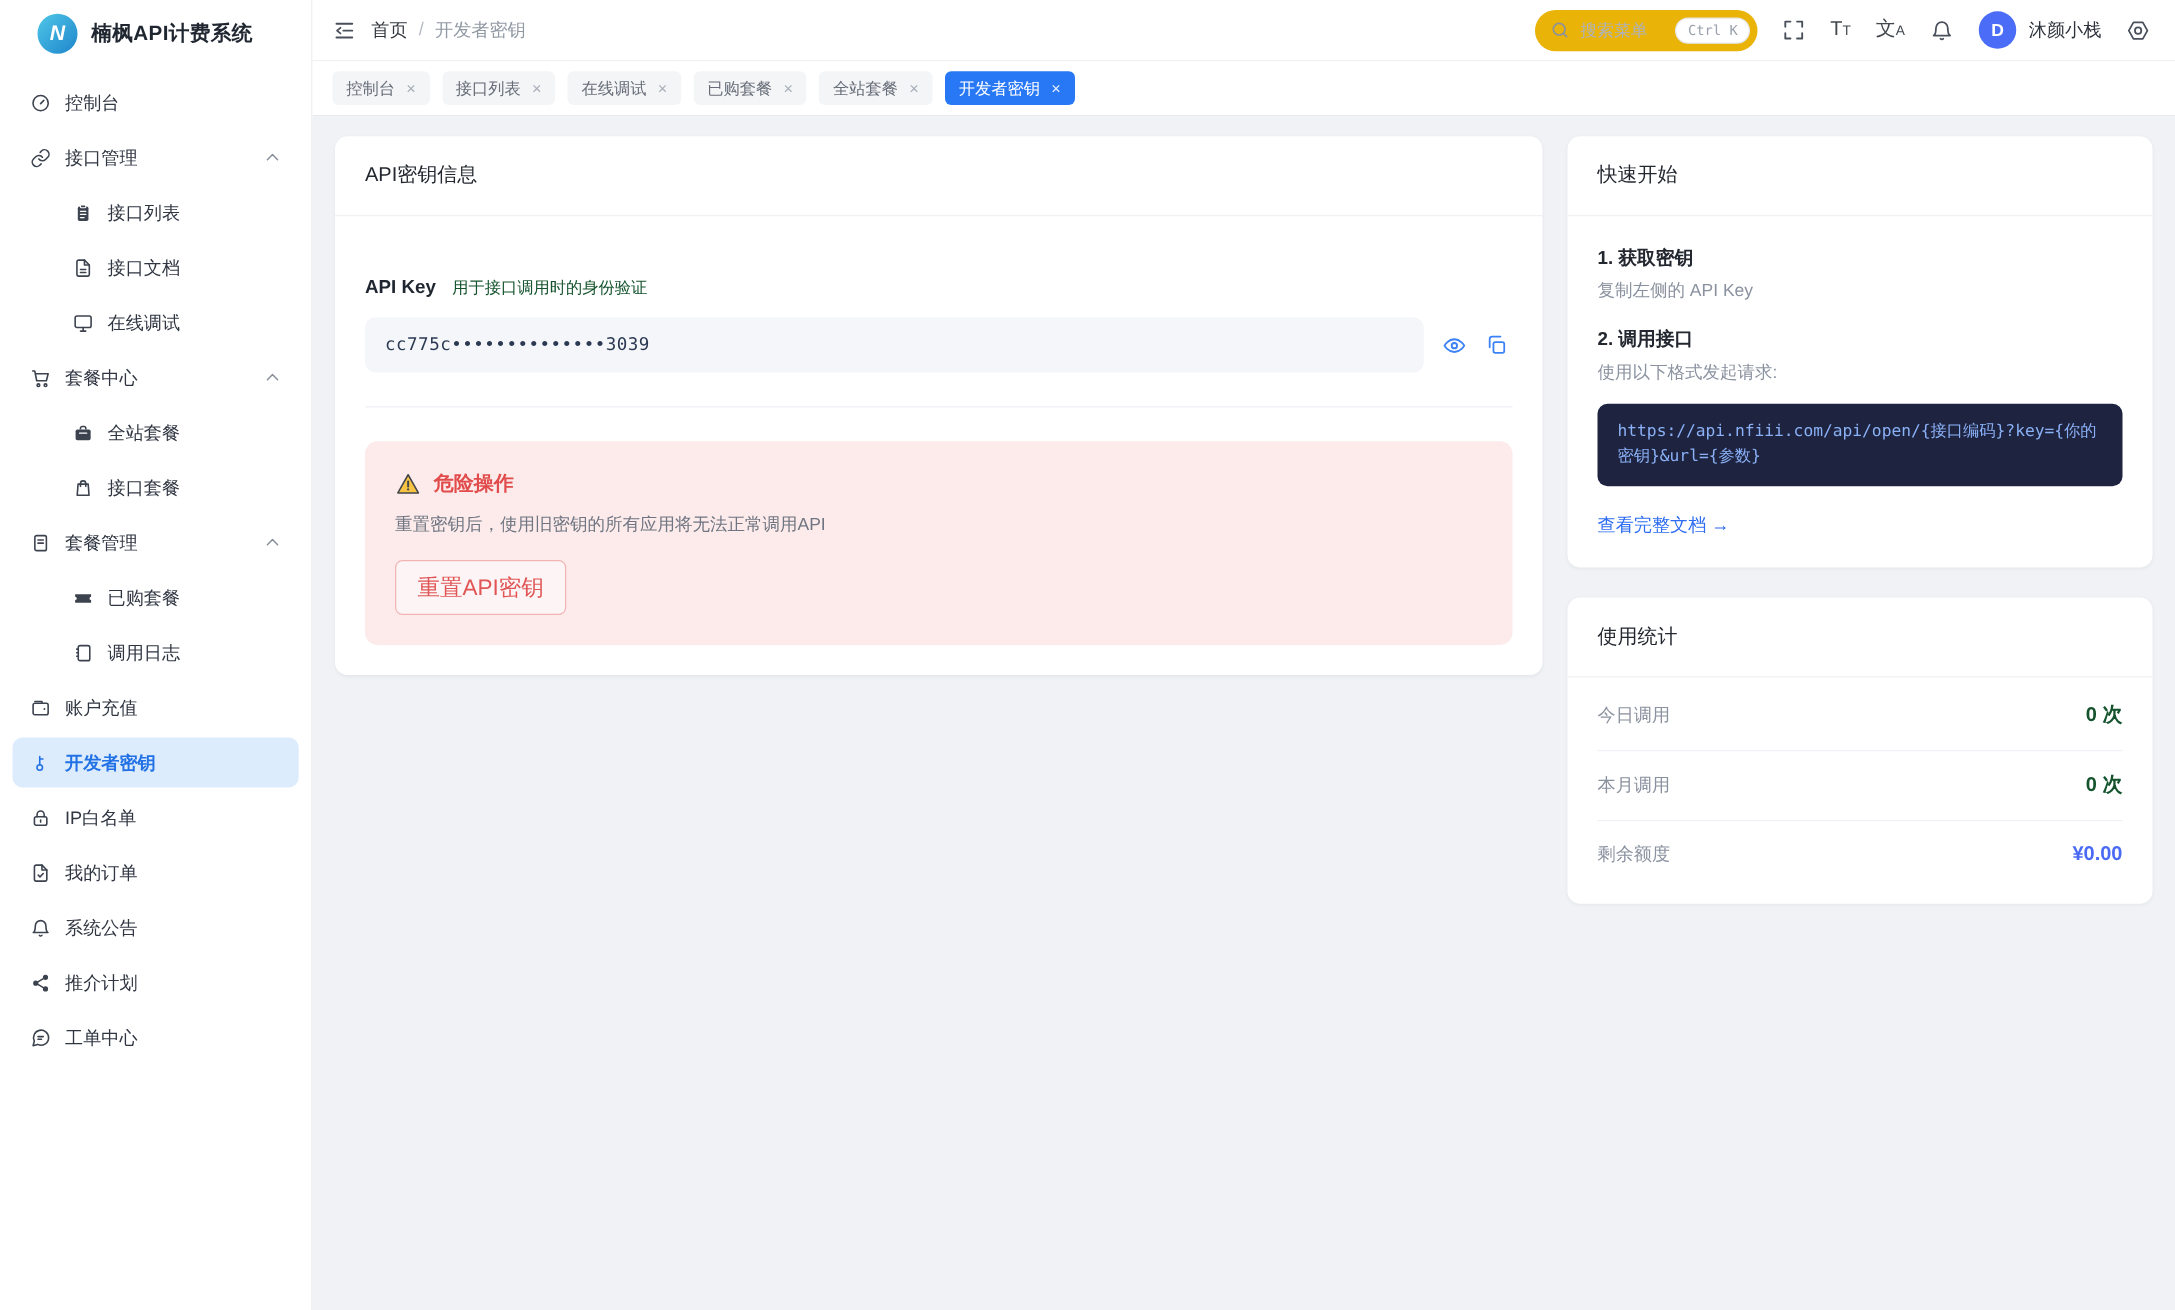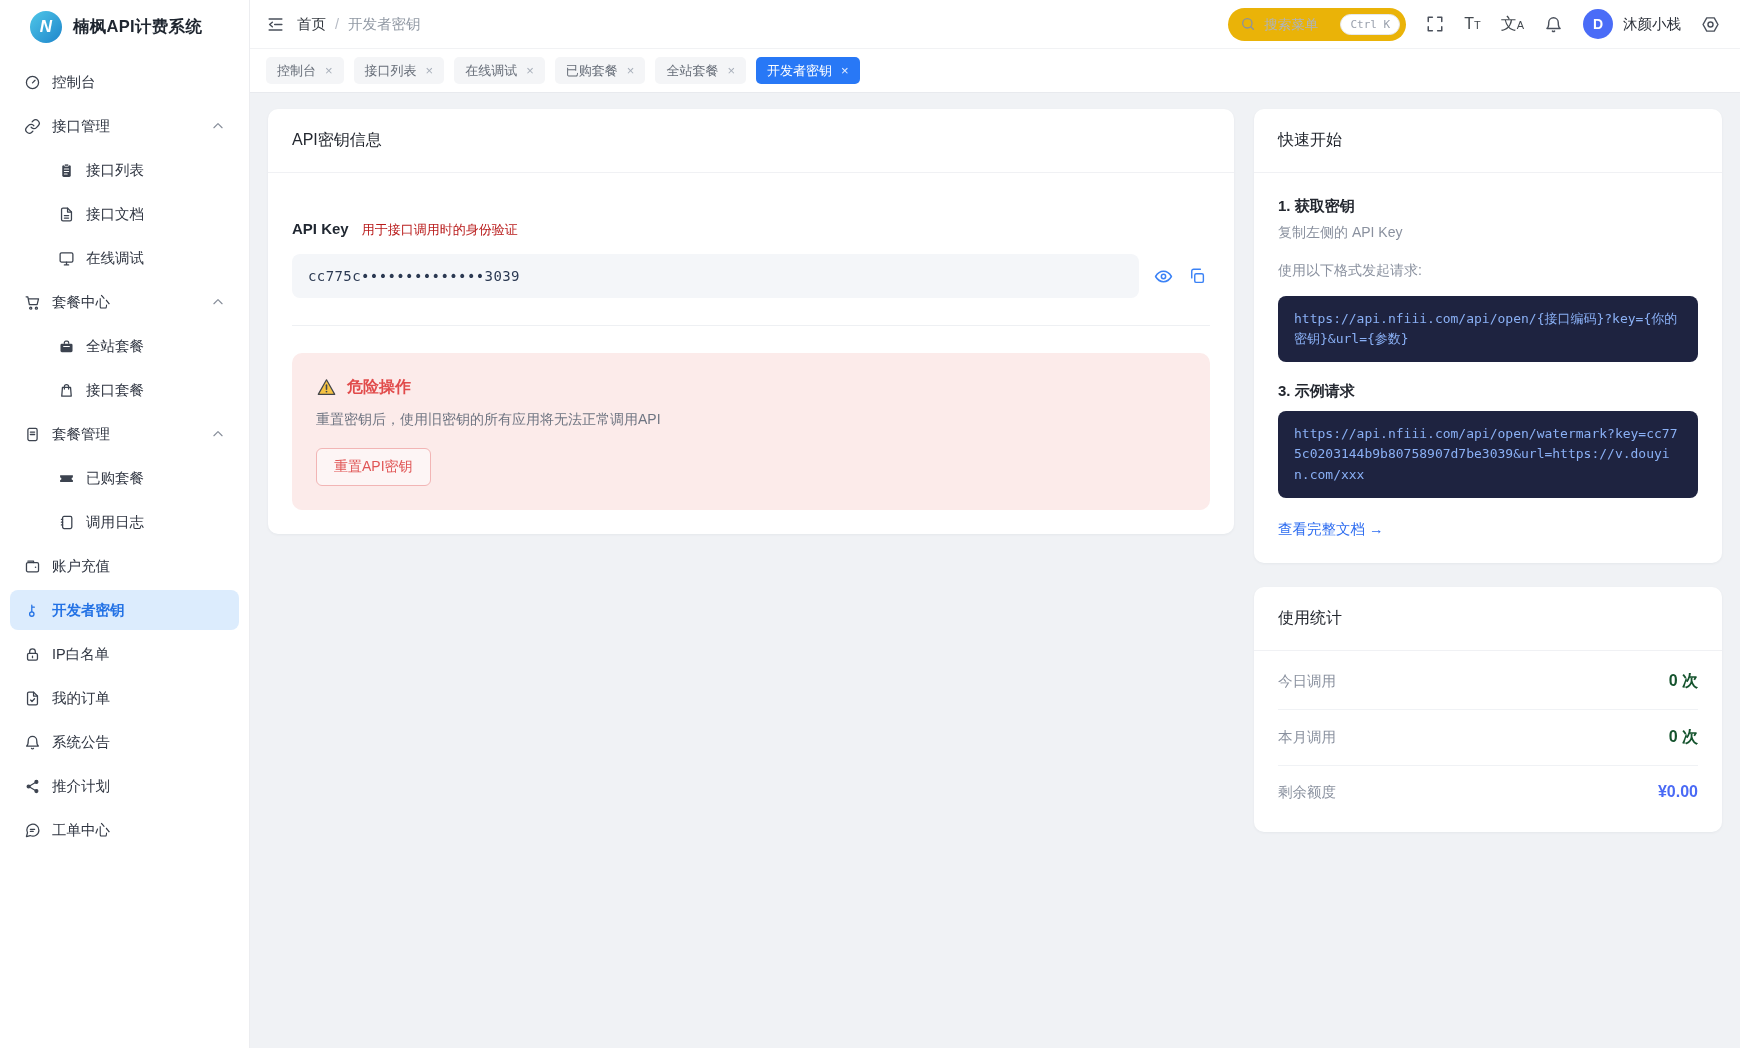--- a/index.html
+++ b/index.html
@@ -52,31 +52,31 @@
   .content { flex:1; padding:16px 18px; display:flex; gap:20px; align-items:flex-start; overflow:hidden; }
   .card { background:#fff; border-radius:10px; box-shadow:0 1px 3px rgba(25,35,60,.05); }
   .card-header { padding:21px 24px; border-bottom:1px solid #f0f1f4; font-size:16px; color:#23272f; }
   .card-body { padding:24px; }
   .left-col { width:966px; flex-shrink:0; }
   .right-col { flex:1; display:flex; flex-direction:column; gap:24px; }
 
   
   .key-label-row { display:flex; align-items:baseline; gap:13px; }
   .key-label { font-size:15px; font-weight:bold; color:#1f2630; }
-  .key-hint { font-size:13px; color:#b91c1c;margin-top:24px; }
+  .key-hint { font-size:13px; color:#14532d;margin-top:24px; }
   .key-field-row { display:flex; align-items:center; gap:15px; margin-top:15px; }
   .key-field { flex:1; background:#f4f6f9; border-radius:8px; padding:14px 16px; font-family:"DejaVu Sans Mono",monospace; font-size:14px; color:#2b3952; letter-spacing:.4px; }
   .key-actions { display:flex; align-items:center; gap:15px; padding-right:4px; }
   .key-actions .icon-btn { color:#3b82f6; }
   .hr { border:none; border-top:1px solid #eef0f3; margin:27px 0; }
   .danger-panel { background:#fcebea; border-radius:10px; padding:24px; }
   .danger-title-row { display:flex; align-items:center; gap:10px; }
   .danger-title { color:#e14b4b; font-weight:bold; font-size:16px; }
   .danger-desc { margin-top:13px; color:#6f7582; font-size:14px; }
-  .danger-btn { margin-top:19px; display:inline-block; background:#fdf5f5; border:1px solid #f2b5b5; color:#e05555; font-size:14px; padding:9px 17px; border-radius:6px; cursor:pointer; font-family:"Liberation Sans",sans-serif; }
+  .danger-btn { margin-top:19px; display:inline-block; background:#fdf5f5; border:1px solid #f2b5b5; color:#e05555; font-size:18px; padding:9px 17px; border-radius:6px; cursor:pointer; font-family:"Liberation Sans",sans-serif; }
 
   
   .step-title { font-size:15px; font-weight:bold; color:#23272f; margin-bottom:10px; }
   .step-title + .step-desc { margin-top:-2px; }
   .step-desc { font-size:14px; color:#8a919f; margin-bottom:16px; }
   .step-block { margin-bottom:20px; }
   .code-block { background:#1e2340; color:#8ab0f5; font-family:"DejaVu Sans Mono",monospace; font-size:13px; line-height:1.55; padding:13px 16px; border-radius:8px; word-break:break-all; }
   .docs-link { color:#2d6cf0; font-size:14.5px; text-decoration:none; display:inline-block; margin-top:2px; }
 
   
@@ -431,26 +431,23 @@
       <div class="right-col">
 
         <section class="card">
           <div class="card-header">快速开始</div>
           <div class="card-body">
             <div class="step-block">
               <div class="step-title">1. 获取密钥</div>
               <div class="step-desc">复制左侧的 API Key</div>
             </div>
             <div class="step-block">
+              <div class="step-title">2. 调用接口</div>
               <div class="step-desc">使用以下格式发起请求:</div>
               <div class="code-block">https://api.nfiii.com/api/open/{接口编码}?key={你的密钥}&amp;url={参数}</div>
-            </div>
-            <div class="step-block">
-              <div class="step-title">3. 示例请求</div>
-              <div class="code-block">https://api.nfiii.com/api/open/watermark?key=cc775c0203144b9b80758907d7be3039&amp;url=https://v.douyin.com/xxx</div>
             </div>
             <a class="docs-link" href="#">查看完整文档 →</a>
           </div>
         </section>
 
         <section class="card">
           <div class="card-header">使用统计</div>
           <div class="card-body" style="padding-top:12px;">
             <div class="stat-row">
               <span class="stat-label">今日调用</span>

